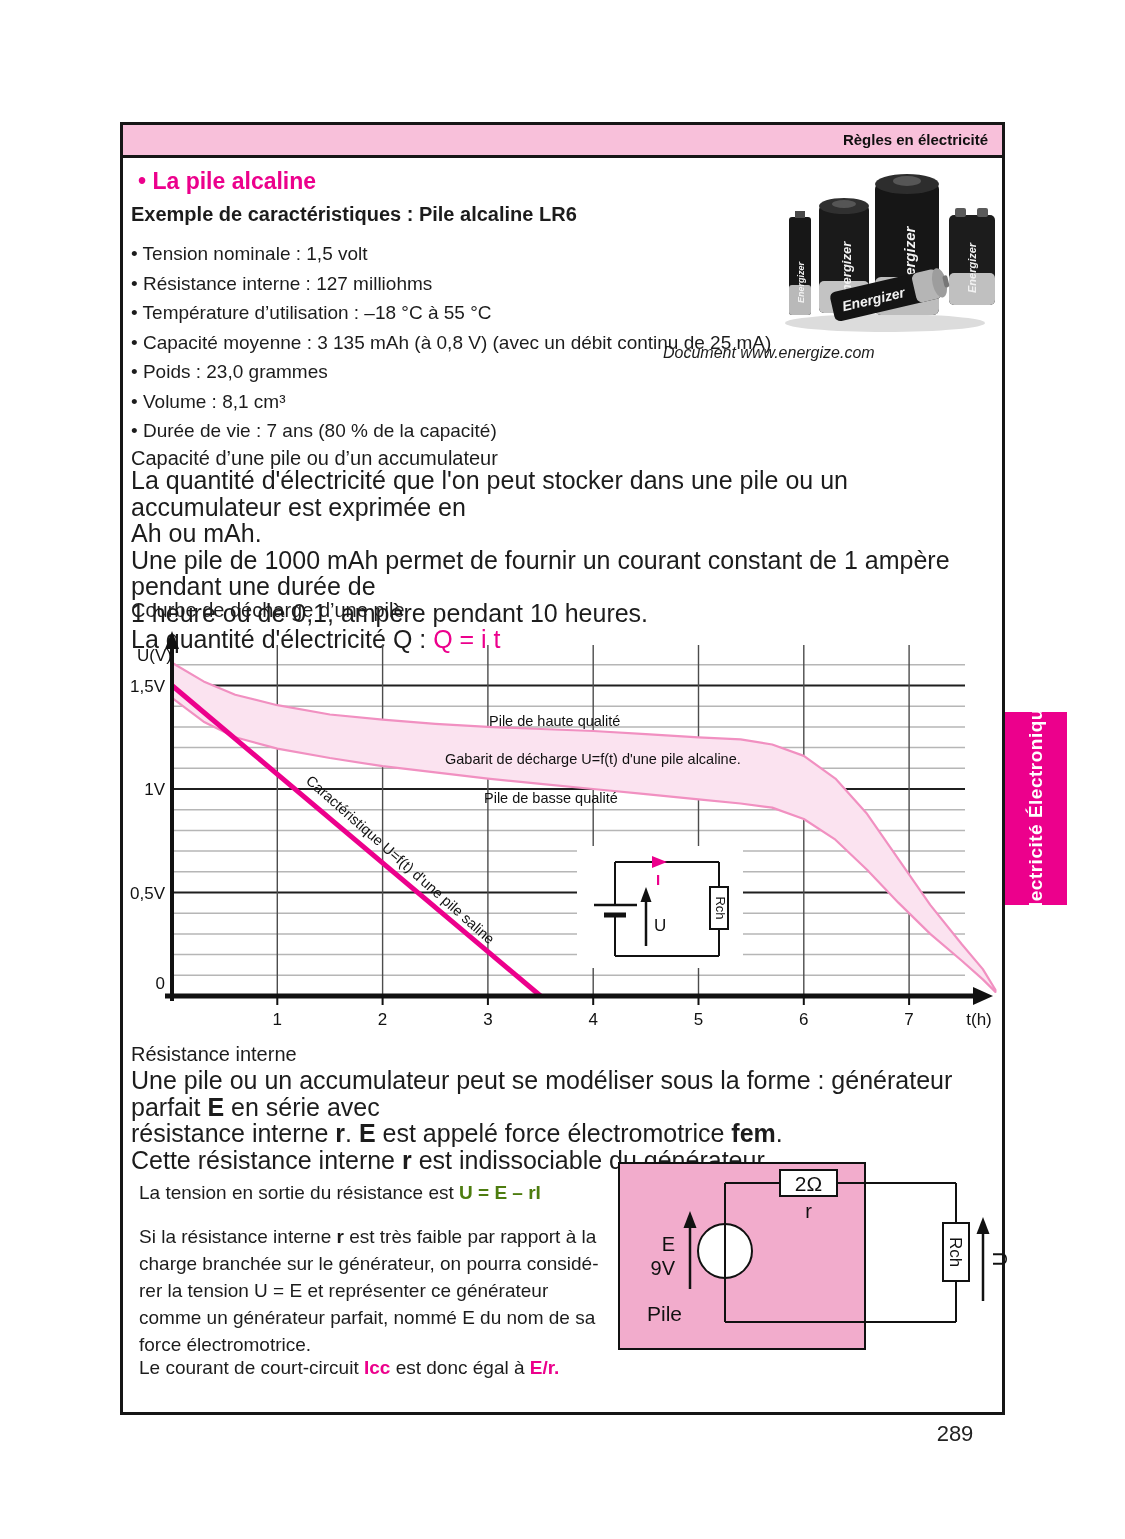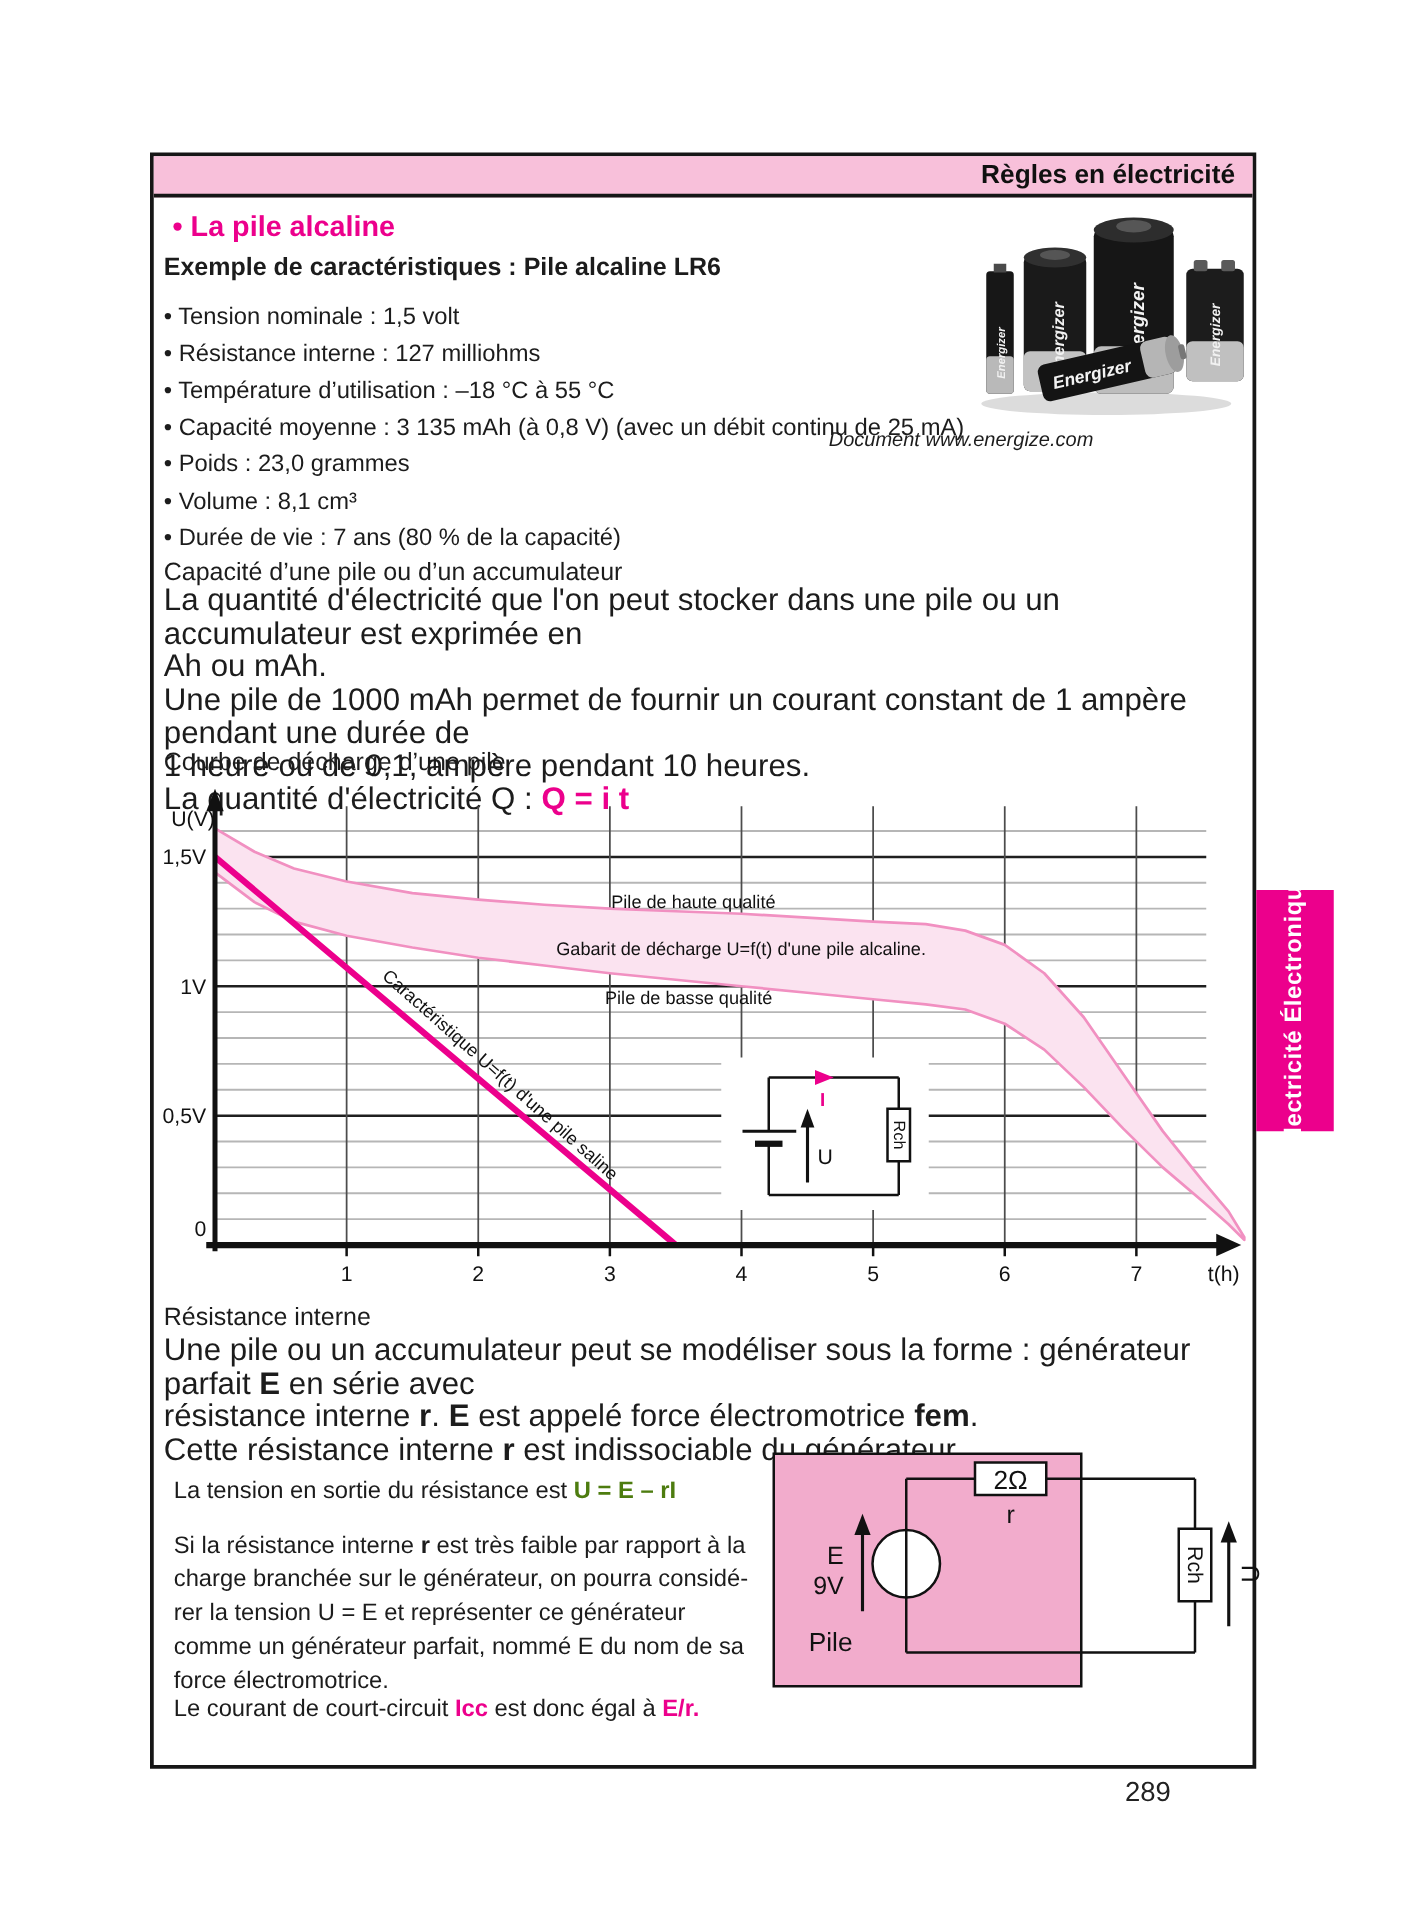--- a/index.html
+++ b/index.html
@@ -3,21 +3,21 @@
 <meta charset="utf-8">
 <style>
   *{margin:0;padding:0;box-sizing:border-box}
   html,body{background:#ffffff}
   body{width:1125px;height:1539px;position:relative;font-family:"Liberation Sans",sans-serif;color:#1c1c1c}
   #page{position:absolute;inset:0;background:#fff;overflow:hidden}
 
   .page-box{position:absolute;left:120px;top:122px;width:885px;height:1293px;border:3px solid #161616;background:#fff}
 
   .header-band{position:absolute;left:0;top:0;right:0;height:33px;background:#F8C0DA;border-bottom:3px solid #161616;
-    font-weight:bold;font-size:21px;text-align:right;padding-right:14px;line-height:29px;color:#101010}
+    font-weight:bold;font-size:15px;text-align:right;padding-right:14px;line-height:29px;color:#101010}
 
   .pile-title{position:absolute;left:15px;top:43px;font-size:23px;font-weight:bold;color:#EC008C}
   .pile-title::before{content:"• ";}
   .pile-subtitle{position:absolute;left:8px;top:78px;font-size:20px;font-weight:bold}
 
   .bullets{position:absolute;left:8px;top:114px;font-size:19px;line-height:29.5px;width:660px}
   .bullet::before{content:"• "}
 
   .photo{position:absolute;left:650px;top:40px;width:228px;height:172px}
   .photo-caption{position:absolute;left:540px;top:219px;width:338px;text-align:left;font-style:italic;font-size:16px}
@@ -38,21 +38,21 @@
   #gen-line1{left:16px;top:1057px}
   #gen-p2{left:16px;top:1098px;line-height:27px;width:480px}
   #gen-line3{left:16px;top:1232px}
 
   #circuit2{position:absolute;left:494px;top:1034px;width:400px;height:200px}
 
   .side-tab{position:absolute;left:1005px;top:712px;width:62px;height:193px;background:#EC008C;
     display:flex;align-items:center;justify-content:center}
   .side-tab span{writing-mode:vertical-rl;transform:rotate(180deg);color:#fff;font-weight:bold;font-size:19px;white-space:nowrap;letter-spacing:.5px}
 
-  .page-num{position:absolute;left:900px;top:1421px;width:110px;text-align:left;font-size:22px;color:#222}
+  .page-num{position:absolute;left:900px;top:1421px;width:110px;text-align:center;font-size:22px;color:#222}
 
   svg text{font-family:"Liberation Sans",sans-serif}
 </style>
 </head>
 <body>
 
 <div id="page">
 
   <div class="page-box">
 
@@ -115,21 +115,21 @@
         <text x="10" y="21" font-size="14" font-style="italic" font-weight="bold" fill="#f3f3f3">Energizer</text>
       </g>
     </svg>
     <div class="photo-caption">Document www.energize.com</div>
 
     <div class="h-bold" id="cap-heading">Capacité d’une pile ou d’un accumulateur</div>
     <div class="body-text" id="cap-paragraph"><span>La quantité d'électricité que l'on peut stocker dans une pile ou un accumulateur est exprimée en
 Ah ou mAh.
 Une pile de 1000 mAh permet de fournir un courant constant de 1 ampère pendant une durée de
 1 heure ou de 0,1, ampère pendant 10 heures.
-La quantité d'électricité Q : </span><span style="font-weight: bold; color: rgb(236, 0, 140);">Q = i t</span></div>
+La quantité d'électricité Q : </span><span style="font-weight: normal; color: rgb(236, 0, 140);">Q = i t</span></div>
 
     <div class="h-bold" id="courbe-heading">Courbe de décharge d’une pile</div>
 
     <div id="chart-wrap">
       <svg id="discharge-chart" viewBox="0 0 880 404" width="880" height="404">
         <g id="chart-grid">
             <line x1="45" x2="838" y1="346.3" y2="346.3" stroke="#b6b6b6" stroke-width="1.5"></line>
             <line x1="45" x2="838" y1="325.6" y2="325.6" stroke="#b6b6b6" stroke-width="1.5"></line>
             <line x1="45" x2="838" y1="304.9" y2="304.9" stroke="#b6b6b6" stroke-width="1.5"></line>
             <line x1="45" x2="838" y1="284.2" y2="284.2" stroke="#b6b6b6" stroke-width="1.5"></line>

